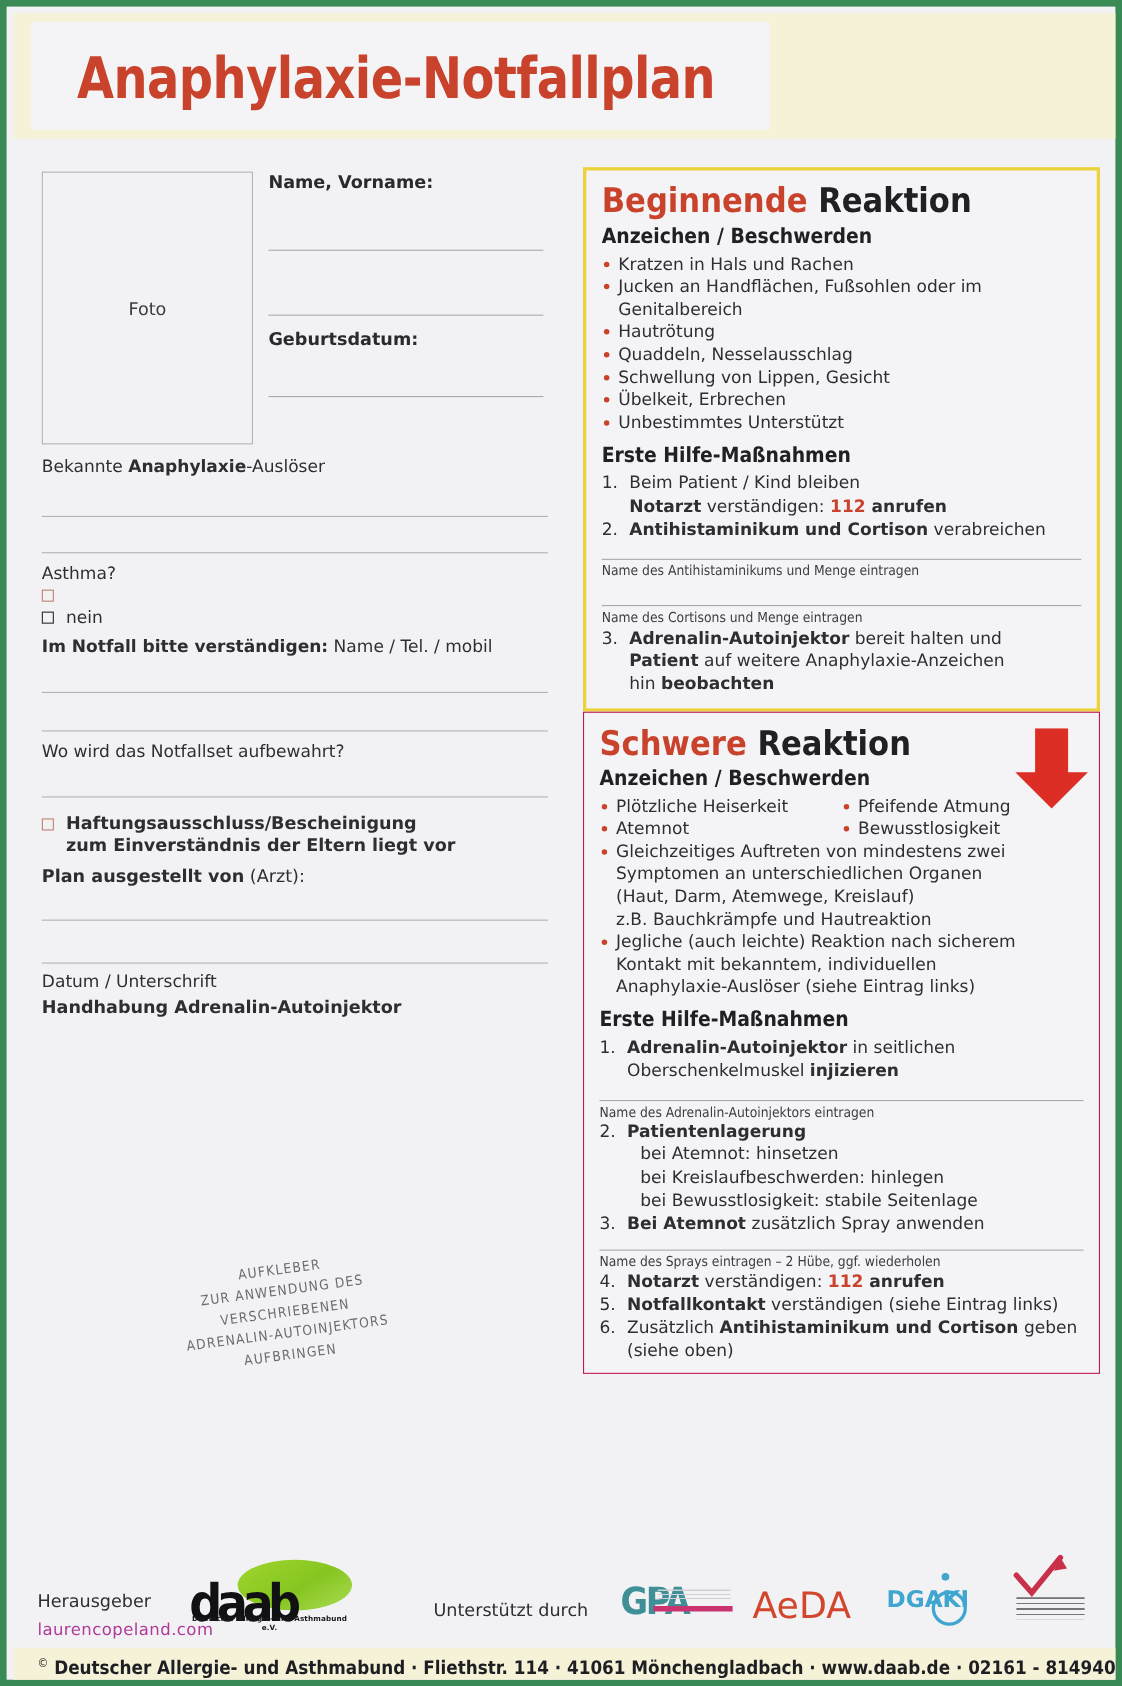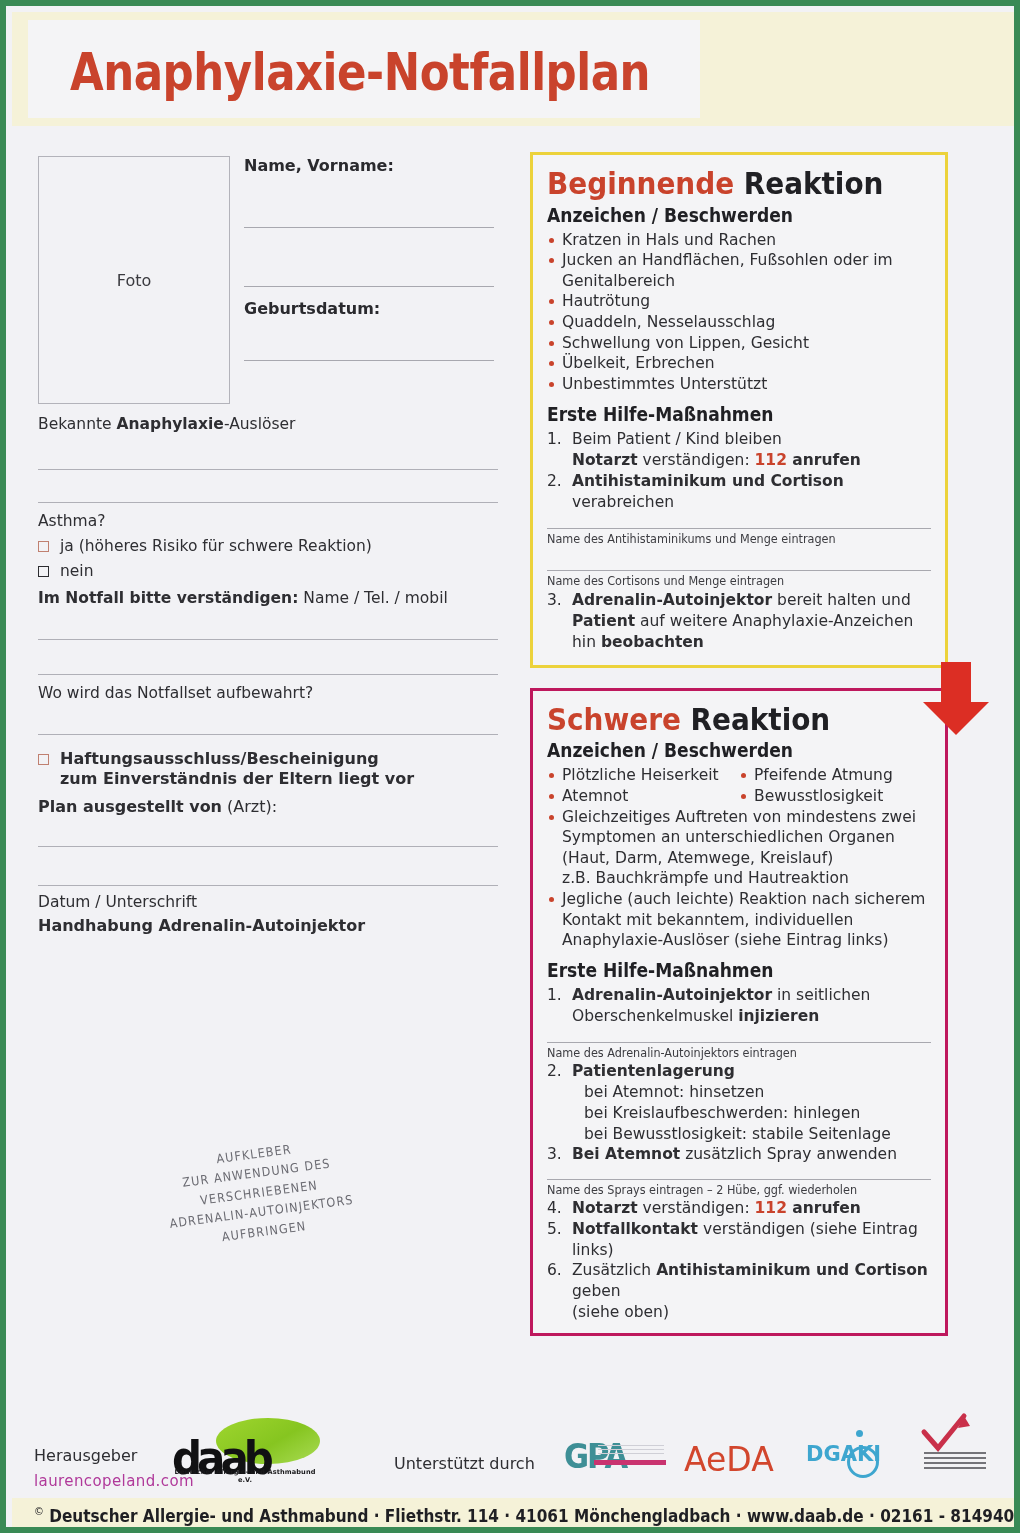--- a/index.html
+++ b/index.html
@@ -67,25 +67,25 @@
   .sticker{
     position:absolute;left:118px;top:1138px;width:270px;
     transform:rotate(-7.5deg);
     text-align:center;
     font-size:12.5px;letter-spacing:1.1px;
     color:#6b6b72;line-height:1.55;
     font-family:"DejaVu Sans Condensed","Liberation Sans",sans-serif;
   }
 
   
-  #right{position:absolute;left:524px;top:146px;width:418px;}
+  #right{position:absolute;left:524px;top:146px;width:470px;}
 
   .panel{box-sizing:border-box;background:#f4f4f6;}
   .panel.yellow{border:3px solid #ecd23b;padding:12px 14px 12px 14px;}
-  .panel.redp{border:3px solid #be185d;padding:12px 14px 10px 14px;margin-top:20px;}
+  .panel.redp{border:1px solid #be185d;padding:12px 14px 10px 14px;}
 
   .panel-title{
     font-family:"DejaVu Sans Condensed","Liberation Sans Narrow","Liberation Sans",sans-serif;
     font-size:31px;font-weight:bold;color:#202024;line-height:1.05;margin-bottom:4px;
     white-space:nowrap;
   }
   .panel-title .hl{color:#c9432c;}
 
   .sub-title{font-size:19px;font-weight:bold;color:#202024;margin:2px 0 4px 0;
     font-family:"DejaVu Sans Condensed","Liberation Sans Narrow","Liberation Sans",sans-serif;}
@@ -207,21 +207,20 @@
     <div style="height:34px"></div>
     <div class="rule"></div>
     <div style="height:32px"></div>
     <div class="rule"></div>
 
     <div style="height:8px"></div>
     <div class="lbl">Asthma?</div>
 
     <div class="cbrow">
       <span class="cb redbox"></span>
-      <span class="lbl red">ja (höheres Risiko für schwere Reaktion)</span>
     </div>
     <div class="cbrow">
       <span class="cb"></span>
       <span class="lbl">nein</span>
     </div>
 
     <div style="height:2px"></div>
     <div class="lbl">
       <span class="b">Im Notfall bitte verständigen:</span><span> Name / Tel. / mobil</span>
     </div>

